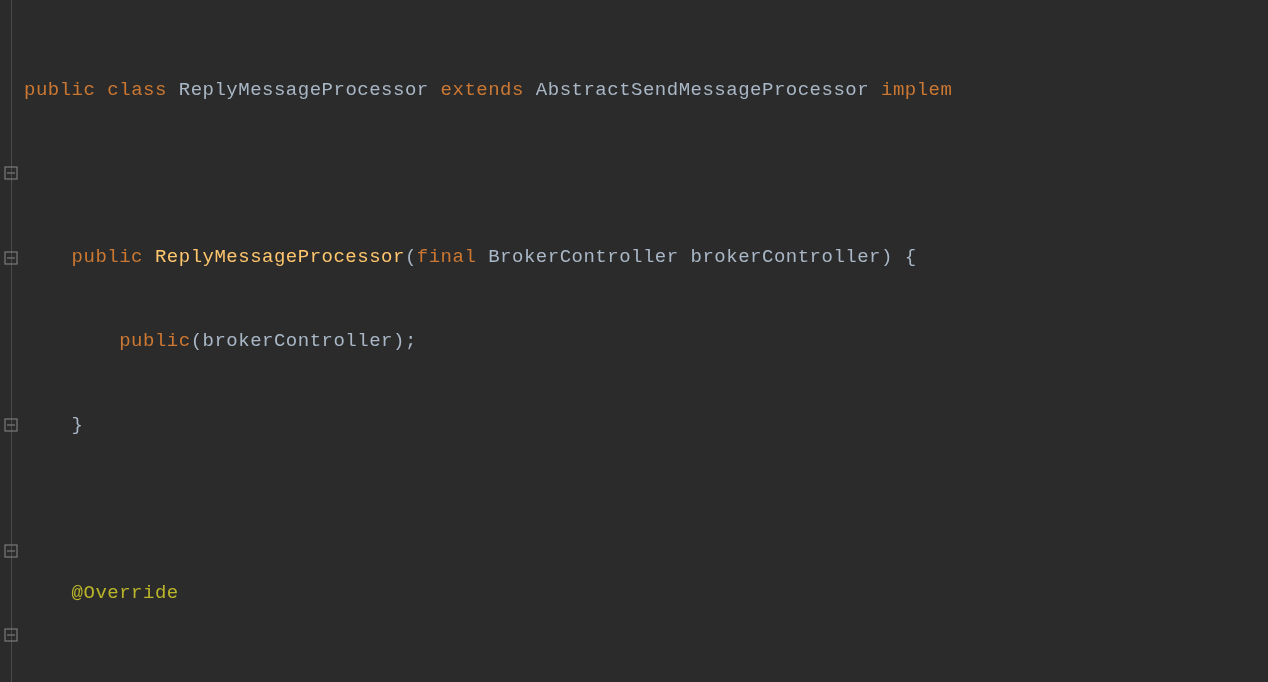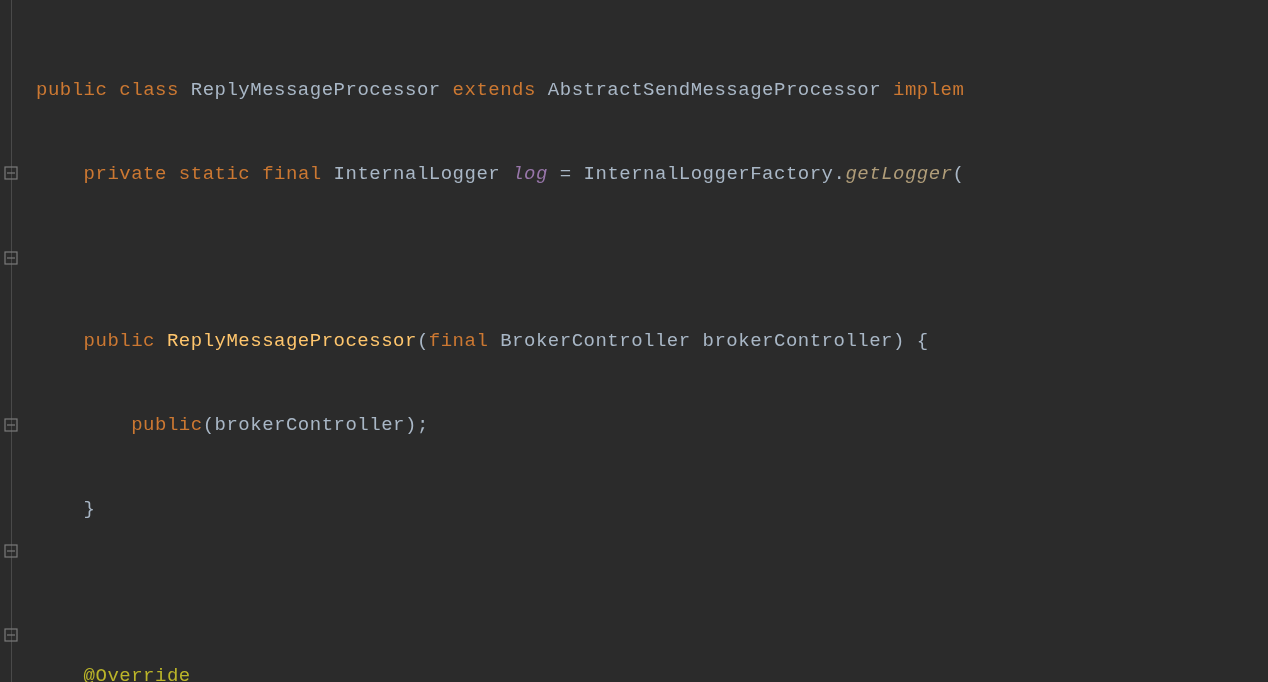--- a/index.html
+++ b/index.html
@@ -48,21 +48,21 @@
   }
   .code-area {
     position: absolute;
     left: 24px;
     top: 0;
     right: 0;
     padding-top: 28px;
     white-space: pre;
     letter-spacing: 0.5px;
   }
-  .line { display: block; height: 42px; margin-left: 12px; }
+  .line { display: block; height: 42px; }
   .kw { color: #cc7832; }
   .type { color: #a9b7c6; }
   .name-decl { color: #ffc66d; }
   .method-call { color: #b09d79; font-style: italic; }
   .ident { color: #a9b7c6; }
   .var-decl { color: #9876aa; font-style: italic; }
   .anno { color: #bbb529; }
   .paren { color: #a9b7c6; }
   .dot { color: #a9b7c6; }
 </style>
@@ -98,21 +98,20 @@
   <div class="fold-marker" style="top:628px">
     <svg viewBox="0 0 14 14">
         <rect x="1" y="1" width="12" height="12" fill="none" stroke="#7a7a7a" stroke-width="1.2"></rect>
         <line x1="3" y1="7" x2="11" y2="7" stroke="#7a7a7a" stroke-width="1.2"></line>
       </svg>
   </div>
 </div>
 
 <div class="code-area">
 <span class="line"><span class="kw">public</span> <span class="kw">class</span> <span class="type">ReplyMessageProcessor</span> <span class="kw">extends</span> <span class="type">AbstractSendMessageProcessor</span> <span class="kw">implem</span></span>
-<span class="line">    <span class="kw">private</span> <span class="kw">static</span> <span class="kw">final</span> <span class="type">InternalLogger</span> <span class="var-decl">log</span> <span class="paren">=</span> <span class="type">InternalLoggerFactory</span><span class="dot">.</span><span class="method-call">getLogger</span><span class="paren">(</span></span>
 <span class="line"></span>
 <span class="line">    <span class="kw">public</span> <span class="name-decl">ReplyMessageProcessor</span><span class="paren">(</span><span class="kw">final</span> <span class="type">BrokerController</span> <span class="ident">brokerController</span><span class="paren">)</span> <span class="paren">{</span></span>
 <span class="line">        <span class="kw">public</span><span class="paren">(</span><span class="ident">brokerController</span><span class="paren">)</span><span class="paren">;</span></span>
 <span class="line">    <span class="paren">}</span></span>
 <span class="line"></span>
 <span class="line">    <span class="anno">@Override</span></span>
 
 
 
 

